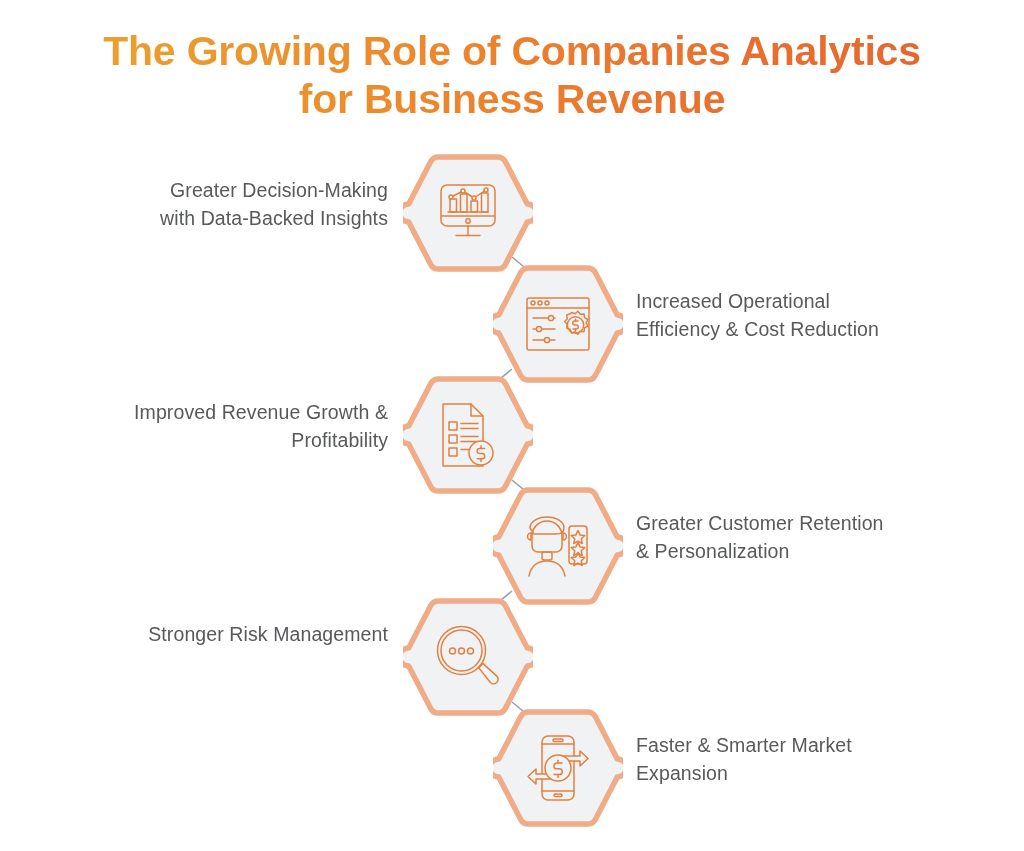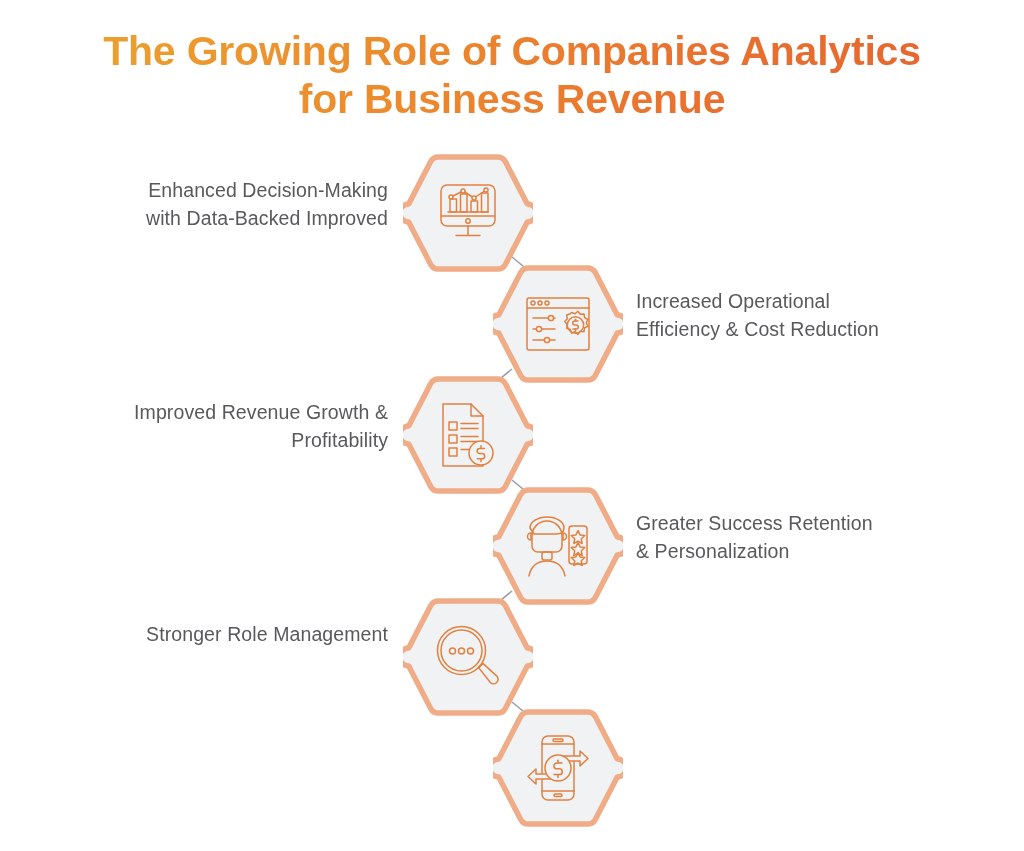--- a/index.html
+++ b/index.html
@@ -115,22 +115,22 @@
         <line x1="512" y1="117" x2="552" y2="150"></line>
         <line x1="512" y1="229" x2="472" y2="262"></line>
         <line x1="512" y1="340" x2="552" y2="373"></line>
         <line x1="512" y1="451" x2="472" y2="484"></line>
         <line x1="512" y1="562" x2="552" y2="595"></line>
       </g>
     </svg>
 
     <div class="step" style="top:12px;">
       <div class="label lt">
-        <span>Enhanced Decision-Making</span><br>
-        <span>with Data-Backed Improved</span>
+        <span>Greater Decision-Making</span><br>
+        <span>with Data-Backed Insights</span>
       </div>
       <div class="hex-wrap left">
         <svg class="hex-svg" viewBox="0 0 130 122">
           <path d="M35.5 5 H94.5 A9 9 0 0 1 102.3 9.5 L124.3 52 A9 9 0 0 1 124.3 70 L102.3 112.5 A9 9 0 0 1 94.5 117 H35.5 A9 9 0 0 1 27.7 112.5 L5.7 70 A9 9 0 0 1 5.7 52 L27.7 9.5 A9 9 0 0 1 35.5 5 Z" fill="#F1F2F4" stroke="#EFAC86" stroke-width="5.5" stroke-linejoin="round"></path>
         </svg>
         <div class="icon-holder">
           <svg width="64" height="62" viewBox="0 0 64 62" fill="none" stroke="#E2803F" stroke-width="1.5" stroke-linecap="round" stroke-linejoin="round">
             <rect x="5" y="3" width="54" height="41" rx="6"></rect>
             <line x1="5.5" y1="34" x2="58.5" y2="34"></line>
             <circle cx="32" cy="39" r="2.2"></circle>
@@ -208,21 +208,21 @@
             <path d="M44.5 46.4 h-4.8 a2.6 2.6 0 0 0 0 5.2 h2.4 a2.6 2.6 0 0 1 0 5.2 h-4.8"></path>
             <line x1="41" y1="43.8" x2="41" y2="46.4"></line>
             <line x1="41" y1="56.8" x2="41" y2="59.4"></line>
           </svg>
         </div>
       </div>
     </div>
 
     <div class="step" style="top:345px;">
       <div class="label rt">
-        <span>Greater Success Retention</span><br>
+        <span>Greater Customer Retention</span><br>
         <span>&amp; Personalization</span>
       </div>
       <div class="hex-wrap right">
         <svg class="hex-svg" viewBox="0 0 130 122">
           <path d="M35.5 5 H94.5 A9 9 0 0 1 102.3 9.5 L124.3 52 A9 9 0 0 1 124.3 70 L102.3 112.5 A9 9 0 0 1 94.5 117 H35.5 A9 9 0 0 1 27.7 112.5 L5.7 70 A9 9 0 0 1 5.7 52 L27.7 9.5 A9 9 0 0 1 35.5 5 Z" fill="#F1F2F4" stroke="#EFAC86" stroke-width="5.5" stroke-linejoin="round"></path>
         </svg>
         <div class="icon-holder">
           <svg width="68" height="64" viewBox="0 0 68 64" fill="none" stroke="#E2803F" stroke-width="1.5" stroke-linecap="round" stroke-linejoin="round">
             <path d="M8 22 a15 15 0 0 1 30 0 v10 a6 6 0 0 1 -6 6 h-18 a6 6 0 0 1 -6 -6 Z"></path>
             <path d="M6 14 a17 11 0 0 1 34 0 c0 4 -2 6 -8 6 h-22 Z"></path>
@@ -234,41 +234,45 @@
             <path d="M54 16.5 l2.1 4.4 4.7 0.6 -3.5 3.3 0.9 4.7 -4.2 -2.3 -4.2 2.3 0.9 -4.7 -3.5 -3.3 4.7 -0.6 Z"></path>
             <path d="M54 28.5 l2.1 4.4 4.7 0.6 -3.5 3.3 0.9 4.7 -4.2 -2.3 -4.2 2.3 0.9 -4.7 -3.5 -3.3 4.7 -0.6 Z"></path>
             <path d="M54 38.5 l2.1 4.4 4.7 0.6 -3.5 3.3 0.9 4.7 -4.2 -2.3 -4.2 2.3 0.9 -4.7 -3.5 -3.3 4.7 -0.6 Z"></path>
           </svg>
         </div>
       </div>
     </div>
 
     <div class="step" style="top:456px;">
       <div class="label lt">
-        <span>Stronger Role Management</span><br>
+        <span>Stronger Risk Management</span><br>
       </div>
       <div class="hex-wrap left">
         <svg class="hex-svg" viewBox="0 0 130 122">
           <path d="M35.5 5 H94.5 A9 9 0 0 1 102.3 9.5 L124.3 52 A9 9 0 0 1 124.3 70 L102.3 112.5 A9 9 0 0 1 94.5 117 H35.5 A9 9 0 0 1 27.7 112.5 L5.7 70 A9 9 0 0 1 5.7 52 L27.7 9.5 A9 9 0 0 1 35.5 5 Z" fill="#F1F2F4" stroke="#EFAC86" stroke-width="5.5" stroke-linejoin="round"></path>
         </svg>
         <div class="icon-holder">
           <svg width="66" height="66" viewBox="0 0 66 66" fill="none" stroke="#E2803F" stroke-width="1.5" stroke-linecap="round" stroke-linejoin="round">
             <circle cx="26.5" cy="26.5" r="24"></circle>
             <circle cx="26.5" cy="26.5" r="20.5"></circle>
             <circle cx="17.5" cy="27" r="3"></circle>
             <circle cx="26.5" cy="27" r="3"></circle>
             <circle cx="35.5" cy="27" r="3"></circle>
             <path d="M43.6 43.6 l4.2 -4.2 14 12.7 a4.5 4.5 0 0 1 -6.4 6.4 Z" fill="none"></path>
             <line x1="43.6" y1="43.6" x2="47.8" y2="39.4"></line>
           </svg>
         </div>
       </div>
     </div>
 
     <div class="step" style="top:567px;">
+      <div class="label rt">
+        <span>Faster &amp; Smarter Market</span><br>
+        <span>Expansion</span>
+      </div>
       <div class="hex-wrap right">
         <svg class="hex-svg" viewBox="0 0 130 122">
           <path d="M35.5 5 H94.5 A9 9 0 0 1 102.3 9.5 L124.3 52 A9 9 0 0 1 124.3 70 L102.3 112.5 A9 9 0 0 1 94.5 117 H35.5 A9 9 0 0 1 27.7 112.5 L5.7 70 A9 9 0 0 1 5.7 52 L27.7 9.5 A9 9 0 0 1 35.5 5 Z" fill="#F1F2F4" stroke="#EFAC86" stroke-width="5.5" stroke-linejoin="round"></path>
         </svg>
         <div class="icon-holder">
           <svg width="64" height="68" viewBox="0 0 64 68" fill="none" stroke="#E2803F" stroke-width="1.5" stroke-linecap="round" stroke-linejoin="round">
             <rect x="16" y="2" width="32" height="64" rx="6"></rect>
             <line x1="16" y1="10" x2="48" y2="10"></line>
             <line x1="16" y1="57" x2="48" y2="57"></line>
             <rect x="27" y="5" width="10" height="2.4" rx="1.2"></rect>

